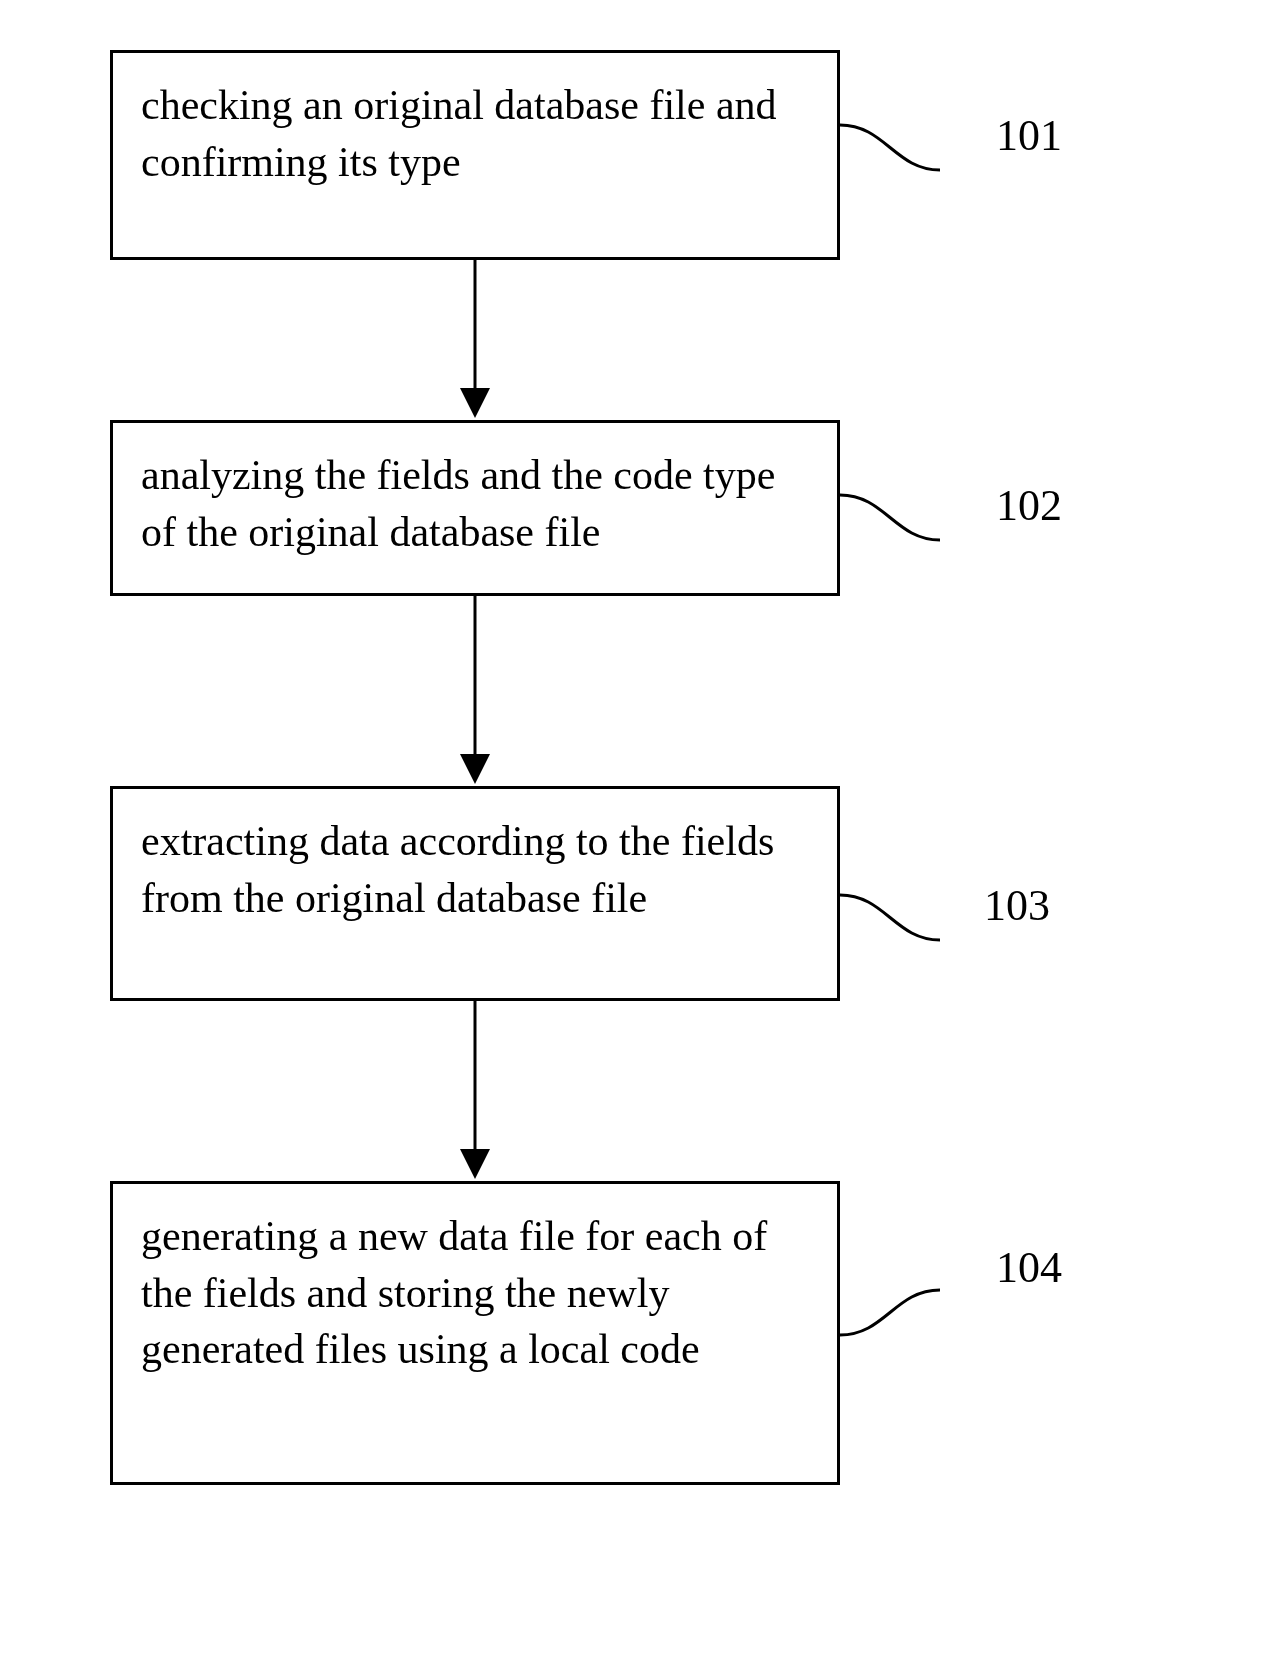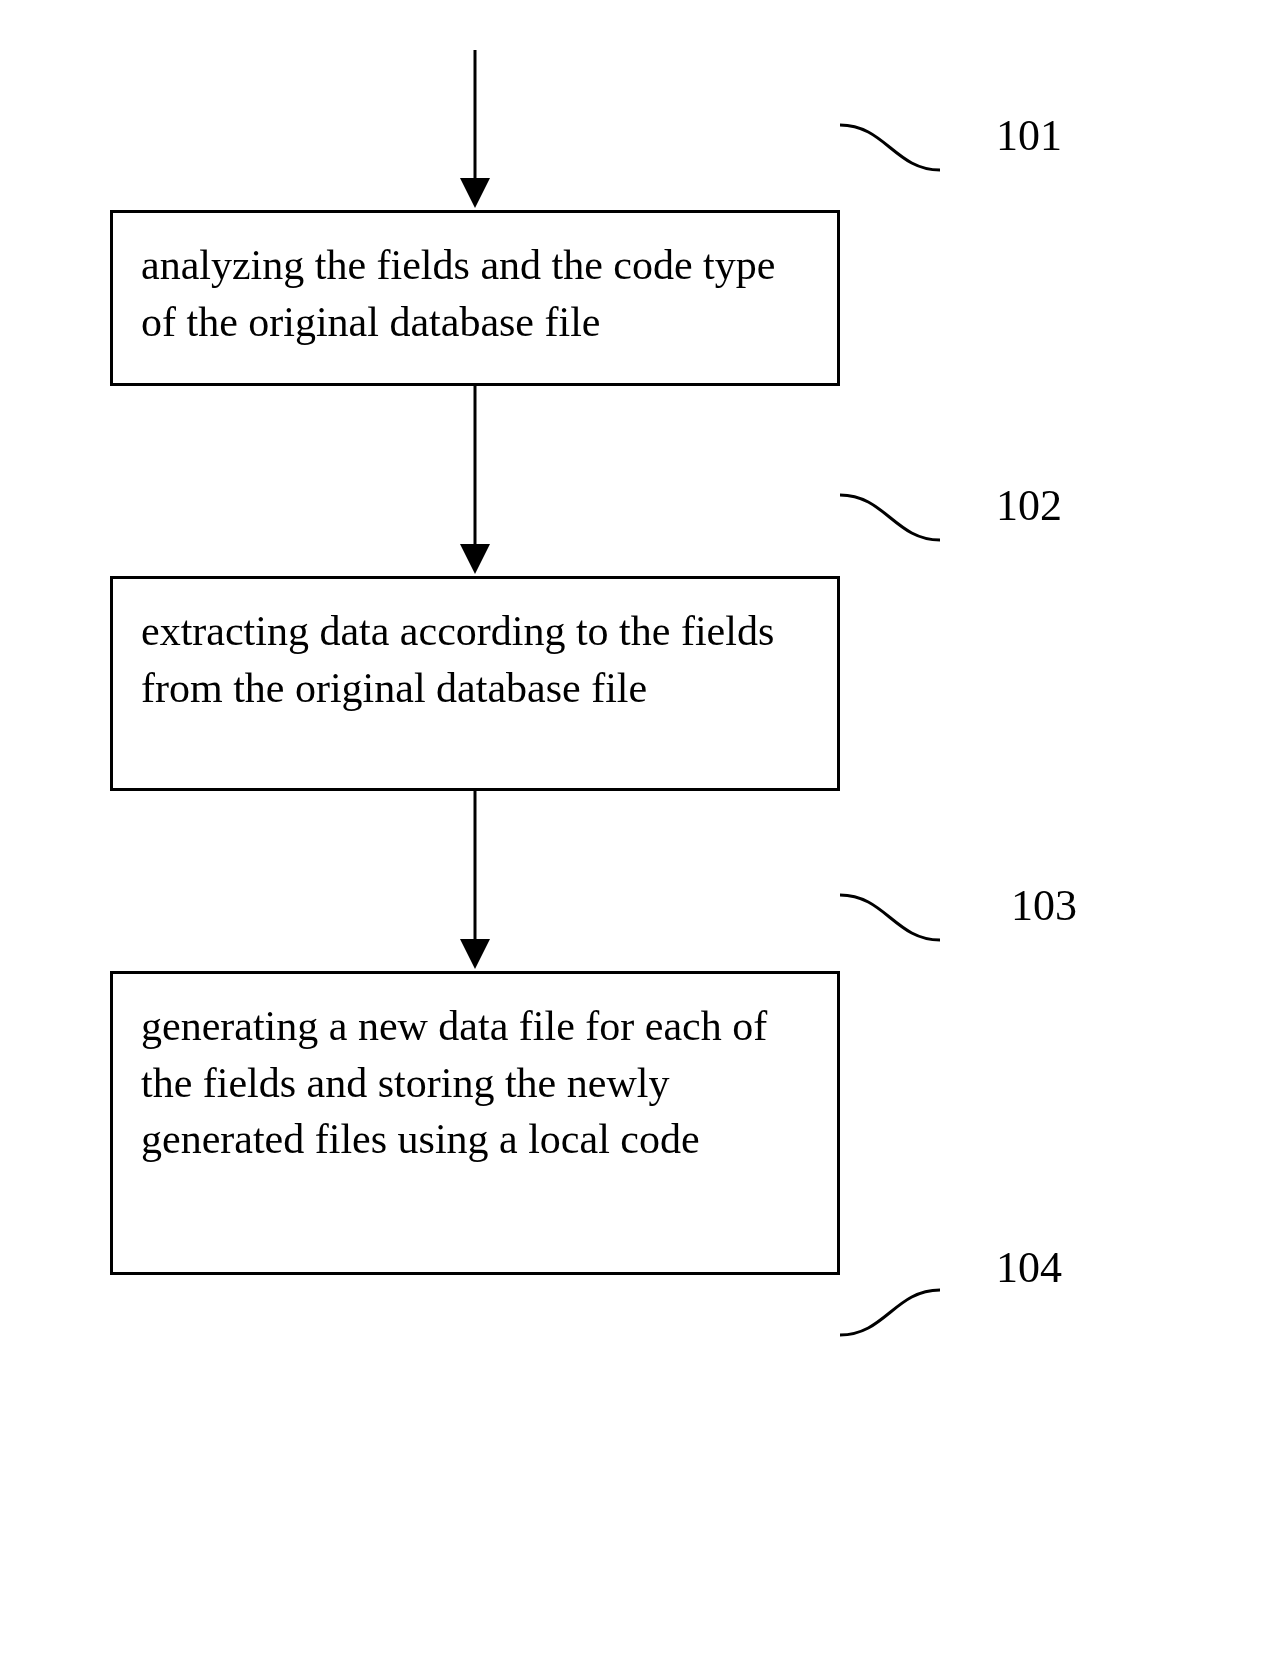--- a/index.html
+++ b/index.html
@@ -43,20 +43,23 @@
       width: 730px;
       display: flex;
       justify-content: center;
     }
   </style>
 </head>
 <body>
 
 <div class="flowchart">
 
+  <div class="box box-101">
+    <span>checking an original database file and confirming its type</span>
+  </div>
   <svg class="connector-svg" style="left:730px; top:40px;" width="220" height="130">
     <path d="M 0 35 C 45 35, 55 80, 100 80" stroke="#000" stroke-width="3" fill="none"></path>
   </svg>
   <div class="label" style="left:870px; top:60px;">101</div>
 
   <div class="arrow-container">
     <svg width="60" height="160">
       <line x1="30" y1="0" x2="30" y2="135" stroke="#000" stroke-width="3"></line>
       <polygon points="30,158 15,128 45,128" fill="#000"></polygon>
     </svg>
@@ -76,21 +79,21 @@
       <polygon points="30,188 15,158 45,158" fill="#000"></polygon>
     </svg>
   </div>
 
   <div class="box box-103">
     <span>extracting data according to the fields from the original database file</span>
   </div>
   <svg class="connector-svg" style="left:730px; top:810px;" width="220" height="130">
     <path d="M 0 35 C 45 35, 55 80, 100 80" stroke="#000" stroke-width="3" fill="none"></path>
   </svg>
-  <div class="label" style="left:885px; top:830px;font-family:Liberation Serif, serif;">103</div>
+  <div class="label" style="left:858px; top:830px;font-family:Liberation Serif, serif;">103</div>
 
   <div class="arrow-container">
     <svg width="60" height="180">
       <line x1="30" y1="0" x2="30" y2="155" stroke="#000" stroke-width="3"></line>
       <polygon points="30,178 15,148 45,148" fill="#000"></polygon>
     </svg>
   </div>
 
   <div class="box box-104">
     <span>generating a new data file for each of the fields and storing the newly generated files using a local code</span>

